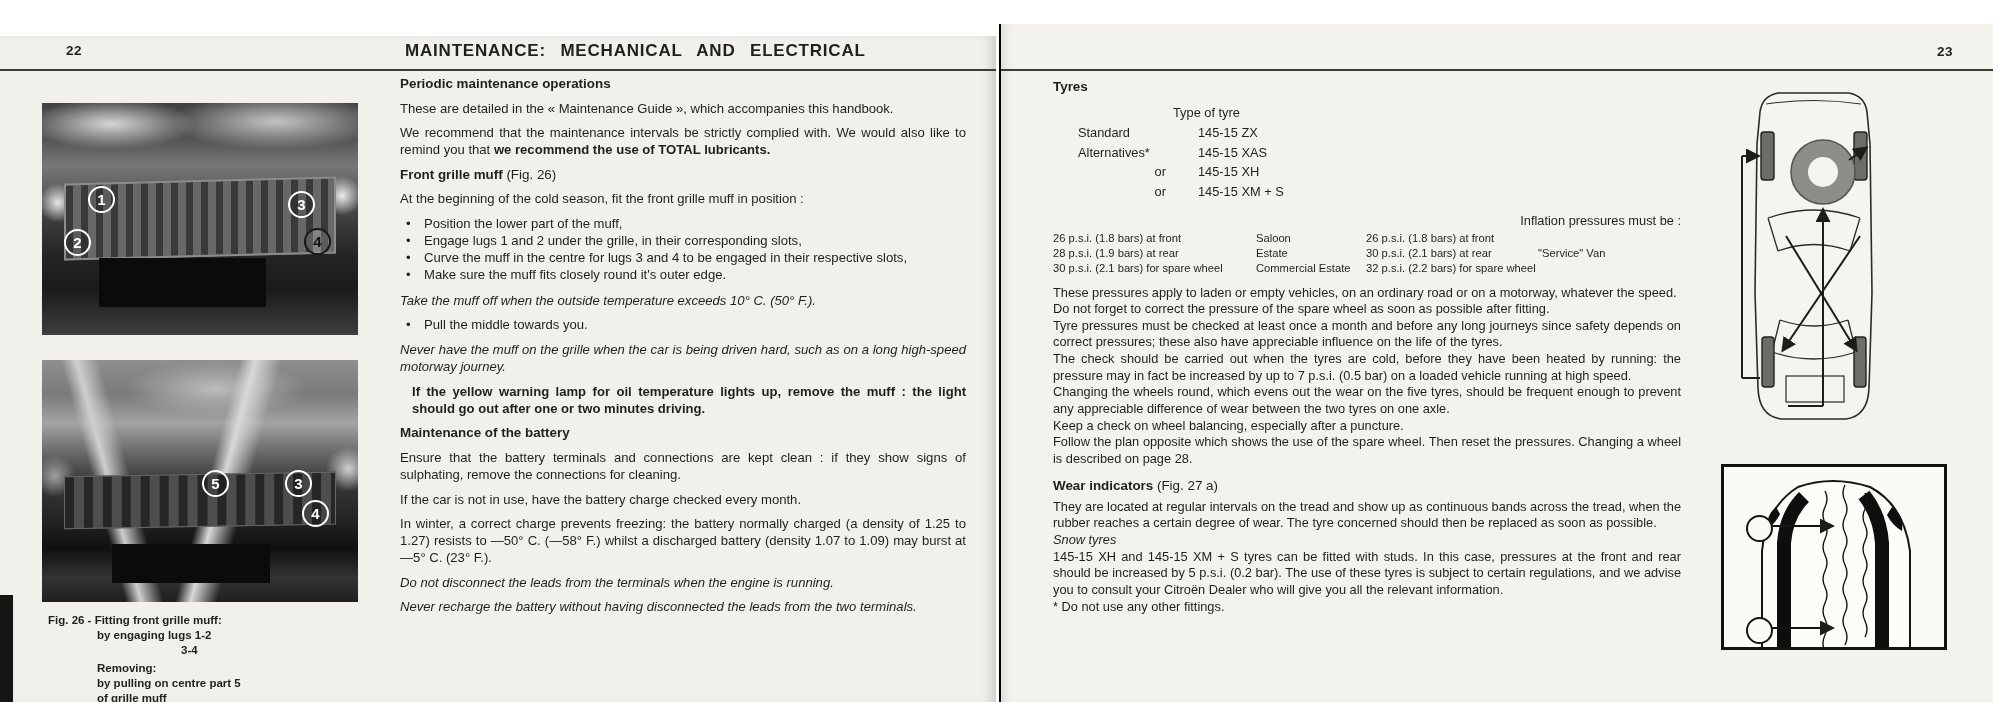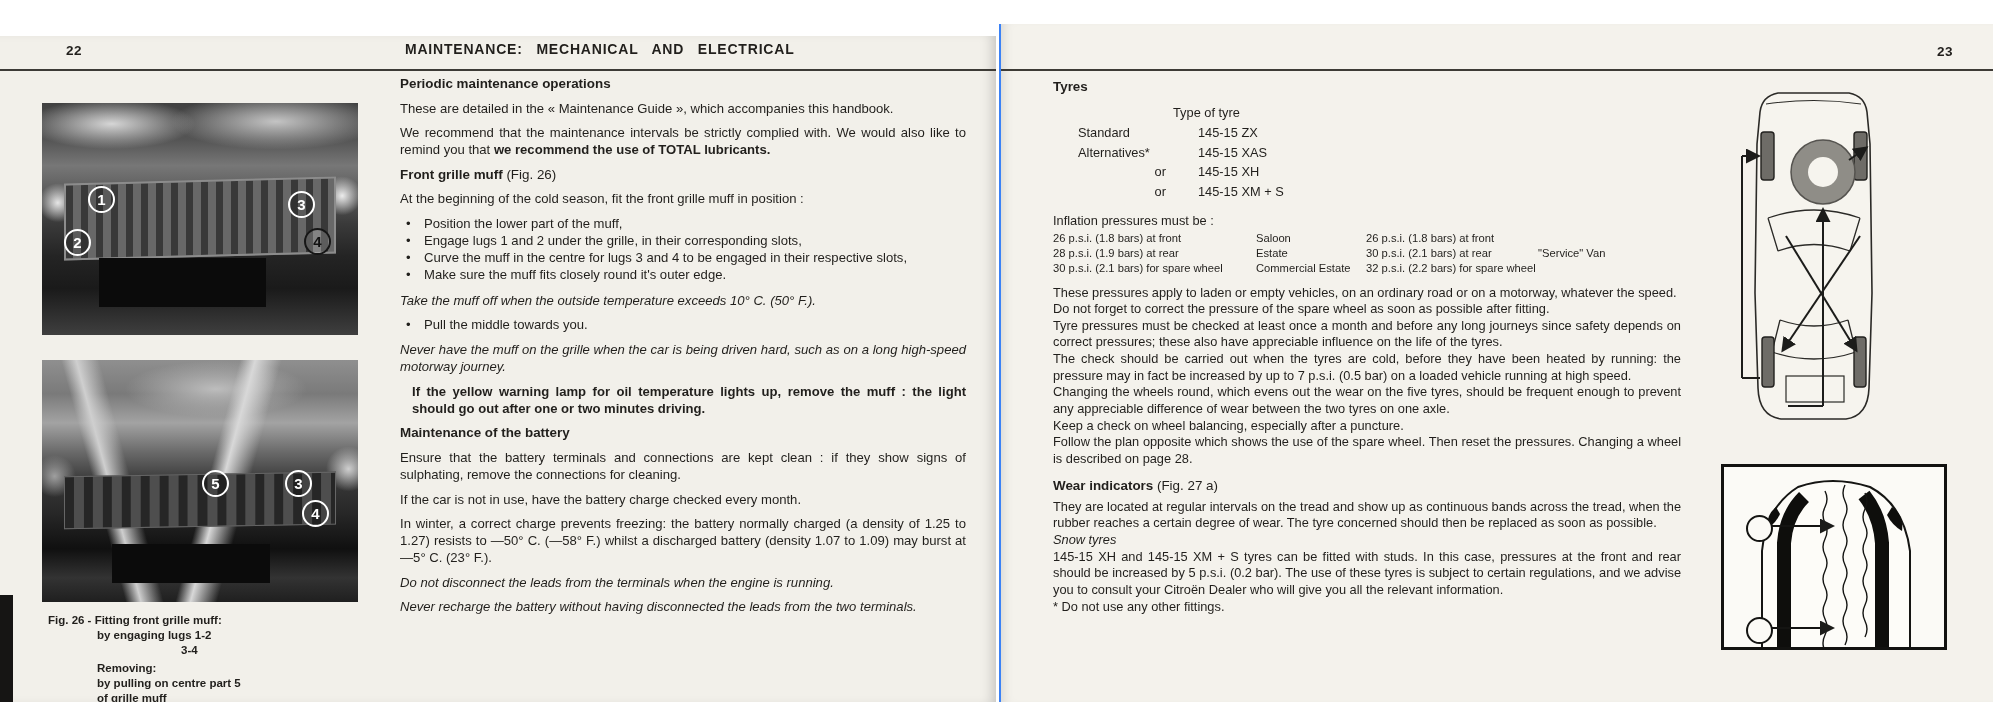--- a/index.html
+++ b/index.html
@@ -5,28 +5,28 @@
   :root{
     --paper:#f2f0ea; --paper2:#f4f2ec; --ink:#211f1c; --rule:#3d3b36;
   }
   *{margin:0;padding:0;box-sizing:border-box;}
   html,body{width:2000px;height:702px;overflow:hidden;background:#ffffff;
     font-family:"Liberation Sans","DejaVu Sans",sans-serif;color:var(--ink);}
   .page{position:absolute;bottom:0;}
   .page-left{left:0;width:996px;top:36px;background:var(--paper);
     box-shadow:inset -10px 0 14px -8px rgba(0,0,0,.22);}
   .page-right{left:999px;width:994px;top:24px;background:var(--paper2);
-    border-left:2px solid #3b82f6;box-shadow:inset 10px 0 12px -8px rgba(0,0,0,.12);}
+    border-left:2px solid #000000;box-shadow:inset 10px 0 12px -8px rgba(0,0,0,.12);}
   .head-rule{position:absolute;left:0;right:0;height:2px;background:var(--rule);}
   .page-left .head-rule{top:33px;}
   .page-right .head-rule{top:45px;}
   .pageno{position:absolute;font-size:13.5px;font-weight:700;letter-spacing:.5px;}
   .page-left .pageno{left:66px;top:7px;}
   .page-right .pageno{right:40px;top:20px;}
-  .book-title{position:absolute;left:405px;top:5px;font-size:14px;font-weight:700;
+  .book-title{position:absolute;left:405px;top:5px;font-size:17px;font-weight:700;
     letter-spacing:.8px;word-spacing:9px;white-space:nowrap;}
   .scan-edge{position:absolute;left:0;top:559px;width:13px;height:107px;background:#161514;}
 
   
   .photo-col{position:absolute;left:42px;top:67px;width:316px;}
   .photo{position:relative;width:316px;background:#2c2c2c;overflow:hidden;}
   .photo1{height:232px;margin-bottom:25px;
     background:
       radial-gradient(ellipse 120px 36px at 22% 9%, #d6d6d6, rgba(0,0,0,0) 70%),
       radial-gradient(ellipse 150px 40px at 74% 8%, #c4c4c4, rgba(0,0,0,0) 70%),
@@ -71,21 +71,21 @@
   p.it{font-style:italic;}
   p.bold{font-weight:700;margin-left:12px;}
   p.tight{margin:0;}
   ul.bullets{list-style:none;margin:2px 0 8px 2px;}
   ul.bullets li{padding-left:22px;position:relative;text-align:left;}
   ul.bullets li::before{content:"\2022";position:absolute;left:4px;}
   
   .tt-header{margin:10px 0 3px 120px;}
   .tt-grid{display:grid;grid-template-columns:92px auto;column-gap:28px;row-gap:3px;margin-left:25px;text-align:left;}
   .tt-grid .or{text-align:right;padding-right:4px;}
-  .infl-intro{margin:12px 0 2px 0;text-align:left;}
+  .infl-intro{margin:12px 0 2px 0;text-align:right;}
   .infl-grid{display:grid;grid-template-columns:203px 110px 172px 1fr;font-size:11.2px;
     line-height:1.32;row-gap:0;margin-bottom:9px;text-align:left;}
   .foot{margin-top:7px;text-align:left;}
   h3.wear{margin-top:10px;margin-bottom:4px;}
 
   
   .fig27{position:absolute;left:735px;top:64px;width:155px;height:338px;}
   .fig-caption{position:absolute;font-size:11.5px;font-weight:700;line-height:1.35;white-space:nowrap;}
   .fig27-cap{left:724px;top:433px;}
   .fig27a-box{position:absolute;left:720px;top:440px;width:226px;height:186px;

